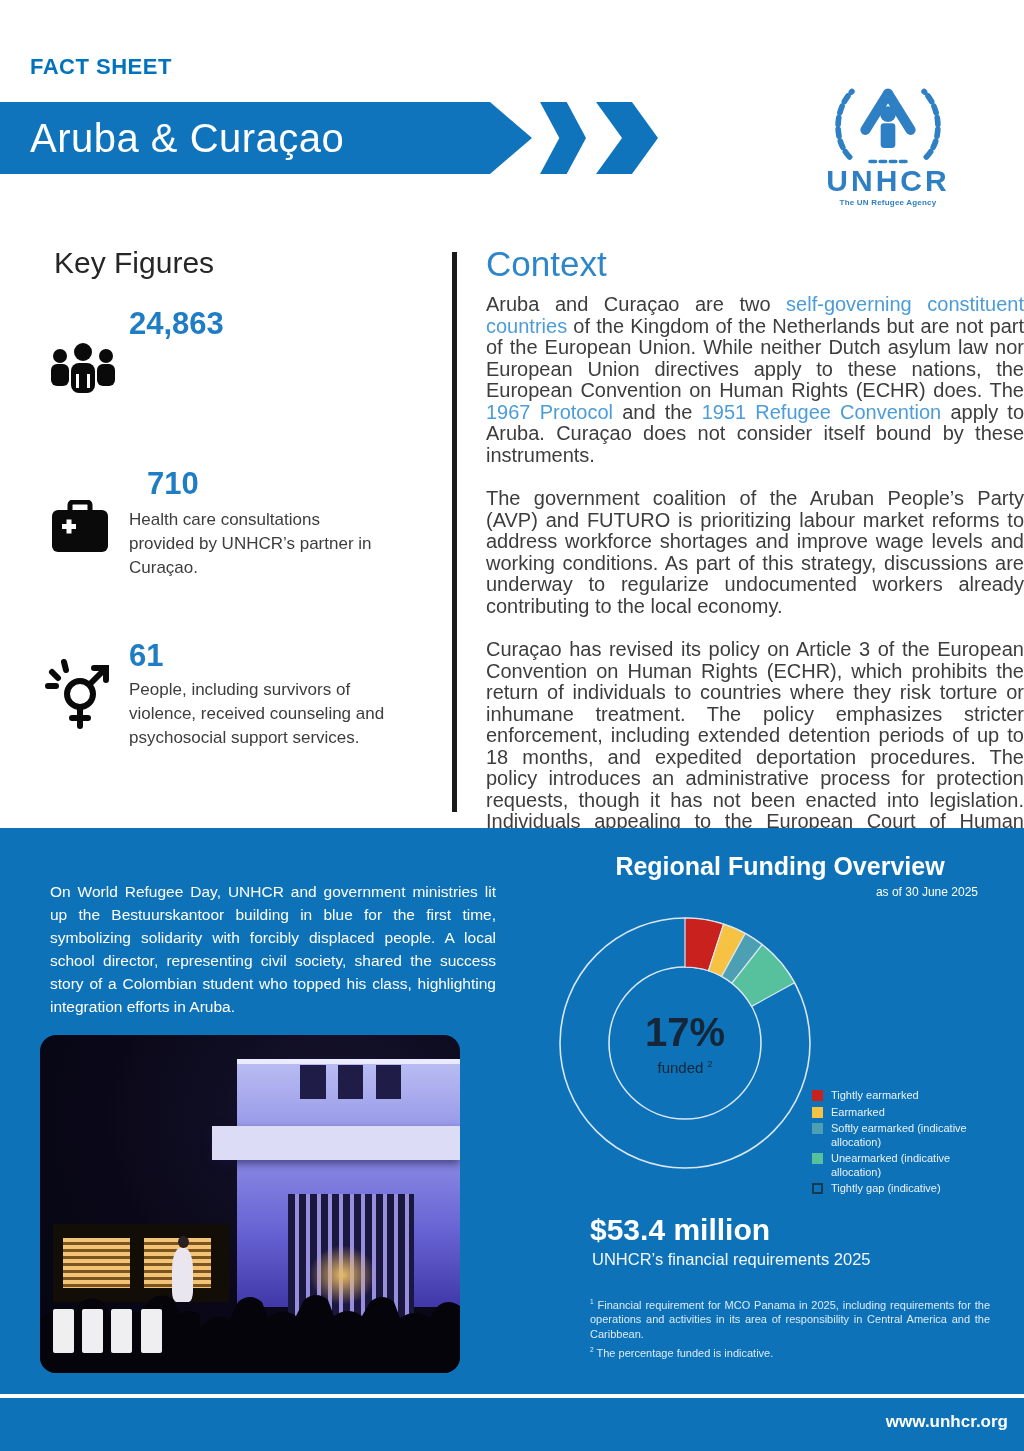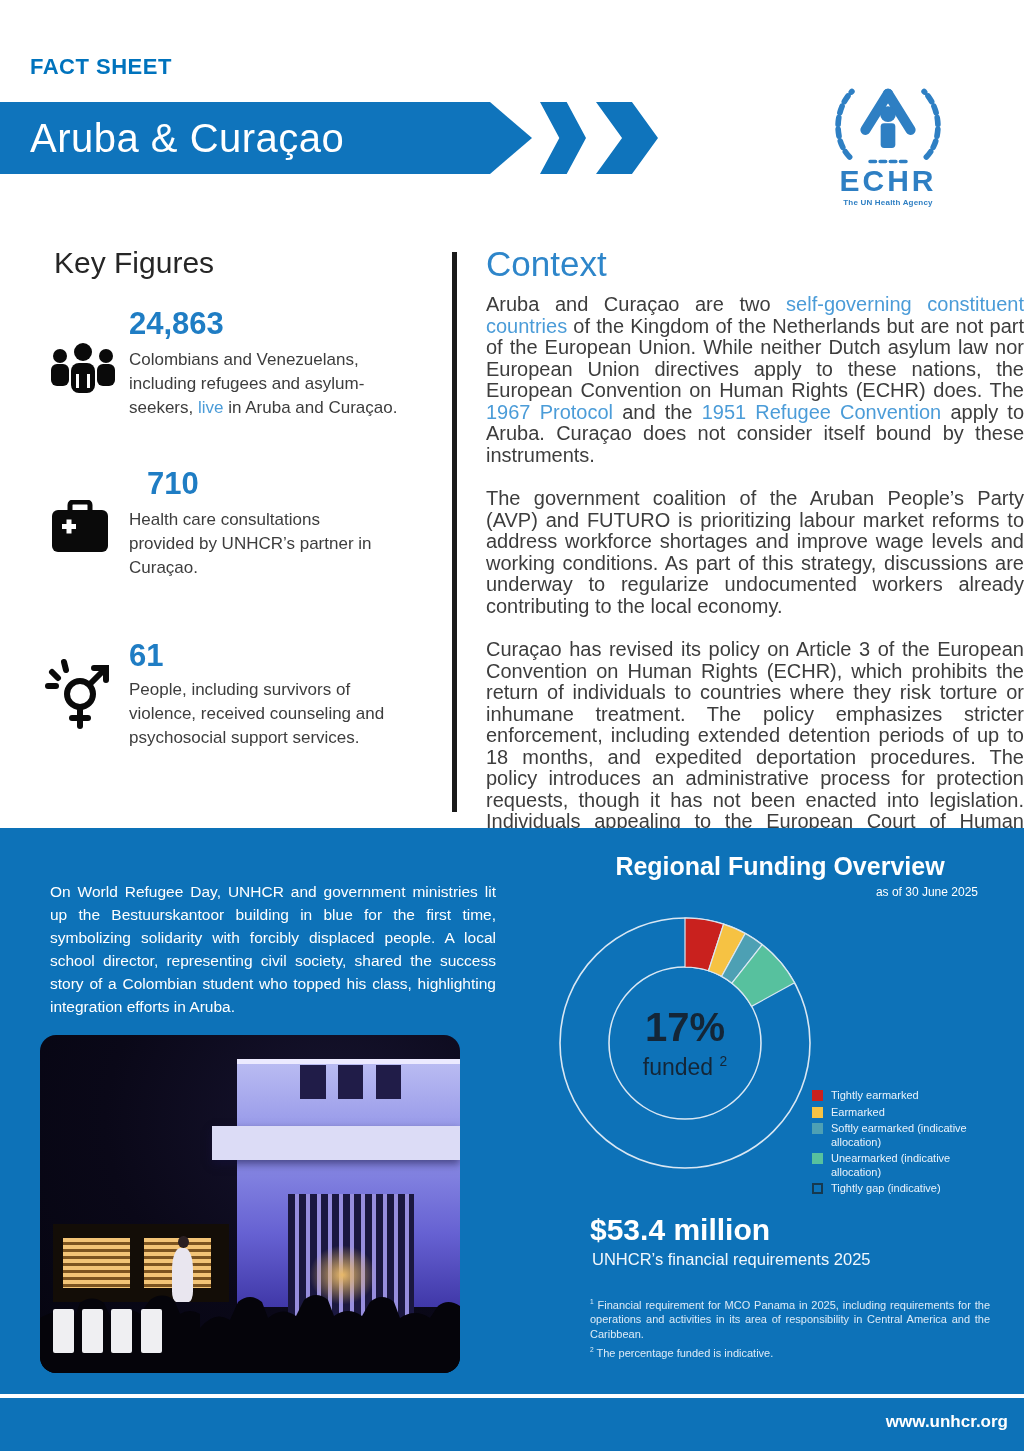--- a/index.html
+++ b/index.html
@@ -57,21 +57,21 @@
   .ph-chair{position:absolute;bottom:6%;width:5%;height:13%;background:#efeff2;border-radius:2px;}
   
   .rfo-title{position:absolute;left:560px;top:852px;width:440px;text-align:center;
              font-size:25px;font-weight:bold;color:#ffffff;}
   .rfo-sub{position:absolute;left:560px;top:885px;width:440px;text-align:right;
            font-size:12px;color:#ffffff;padding-right:22px;box-sizing:border-box;}
   .donut-wrap{position:absolute;left:555px;top:913px;width:260px;height:260px;}
   .donut-center{position:absolute;left:555px;top:913px;width:260px;height:260px;
                 display:flex;flex-direction:column;align-items:center;justify-content:center;color:#142637;}
   .donut-pct{font-size:40px;font-weight:600;}
-  .donut-lab{font-size:23px;margin-top:4px;}
+  .donut-lab{font-size:15px;margin-top:4px;}
   .legend{position:absolute;left:812px;top:1089px;width:186px;}
   .legend-row{display:flex;align-items:flex-start;margin-bottom:3px;}
   .sw{flex:0 0 11px;width:11px;height:11px;margin:1px 8px 0 0;}
   .sw-gap{background:transparent !important;border:2px solid #16394f;box-sizing:border-box;}
   .legend-label{font-size:11px;line-height:13.5px;color:#eaf3fb;}
   .money{position:absolute;left:590px;top:1213px;font-size:30px;font-weight:bold;color:#ffffff;}
   .money-sub{position:absolute;left:592px;top:1250px;font-size:16.5px;color:#f2f8fd;}
   .footnotes{position:absolute;left:590px;top:1295px;width:400px;font-size:11px;line-height:14.5px;
              color:#ddebf7;text-align:justify;}
   .footnotes .fn{margin-bottom:2px;}
@@ -99,41 +99,40 @@
         <path d="M94,70 C108,56 108,28 92,12" stroke-width="5" stroke-dasharray="6 4.5"></path>
         <path d="M44,74 h32" stroke-width="3" stroke-dasharray="5 4"></path>
         <path d="M40,46 L60,14" stroke-width="9"></path>
         <path d="M80,46 L60,14" stroke-width="9"></path>
       </g>
       <g fill="#2e7fc3">
         <circle cx="60" cy="32" r="7"></circle>
         <rect x="53.5" y="40" width="13" height="22" rx="3"></rect>
       </g>
     </svg>
-    <div class="logo-word">ECHR</div>
-    <div class="logo-tag">The UN Health Agency</div>
+    <div class="logo-word">UNHCR</div>
+    <div class="logo-tag">The UN Refugee Agency</div>
   </div>
 
   <h2 class="kf-heading">Key Figures</h2>
   <div class="v-divider"></div>
 
   <svg class="figure-icon" style="left:46px;top:340px" width="74" height="62" viewBox="0 0 74 62">
     <g fill="#0a0a0a">
       <circle cx="14" cy="16" r="7"></circle>
         <rect x="5" y="24" width="18" height="22" rx="6"></rect>
       <circle cx="60" cy="16" r="7"></circle>
         <rect x="51" y="24" width="18" height="22" rx="6"></rect>
       <circle cx="37" cy="12" r="9"></circle>
         <rect x="25" y="23" width="24" height="30" rx="8"></rect>
       <rect x="30" y="34" width="3" height="14" fill="#ffffff"></rect>
         <rect x="41" y="34" width="3" height="14" fill="#ffffff"></rect>
     </g>
   </svg>
   <div class="figure-value" style="left:129px;top:306px">24,863</div>
-  <div class="figure-desc" style="left:129px;top:348px;width:296px"><span>Colombians and Venezuelans, including refugees and asylum-seekers, </span><span class="blue">live</span><span> in Aruba and Curaçao.</span></div>
 
   <svg class="figure-icon" style="left:50px;top:500px" width="60" height="60" viewBox="0 0 60 60">
     <rect x="20" y="2" width="20" height="12" rx="3" fill="none" stroke="#0a0a0a" stroke-width="5"></rect>
     <rect x="2" y="10" width="56" height="42" rx="6" fill="#0a0a0a"></rect>
     <rect x="12" y="24" width="14" height="5" fill="#ffffff"></rect>
     <rect x="16.5" y="19.5" width="5" height="14" fill="#ffffff"></rect>
   </svg>
   <div class="figure-value" style="left:147px;top:466px">710</div>
   <div class="figure-desc" style="left:129px;top:508px;width:260px"><span>Health care consultations provided by UNHCR’s partner in Curaçao.</span></div>
 

